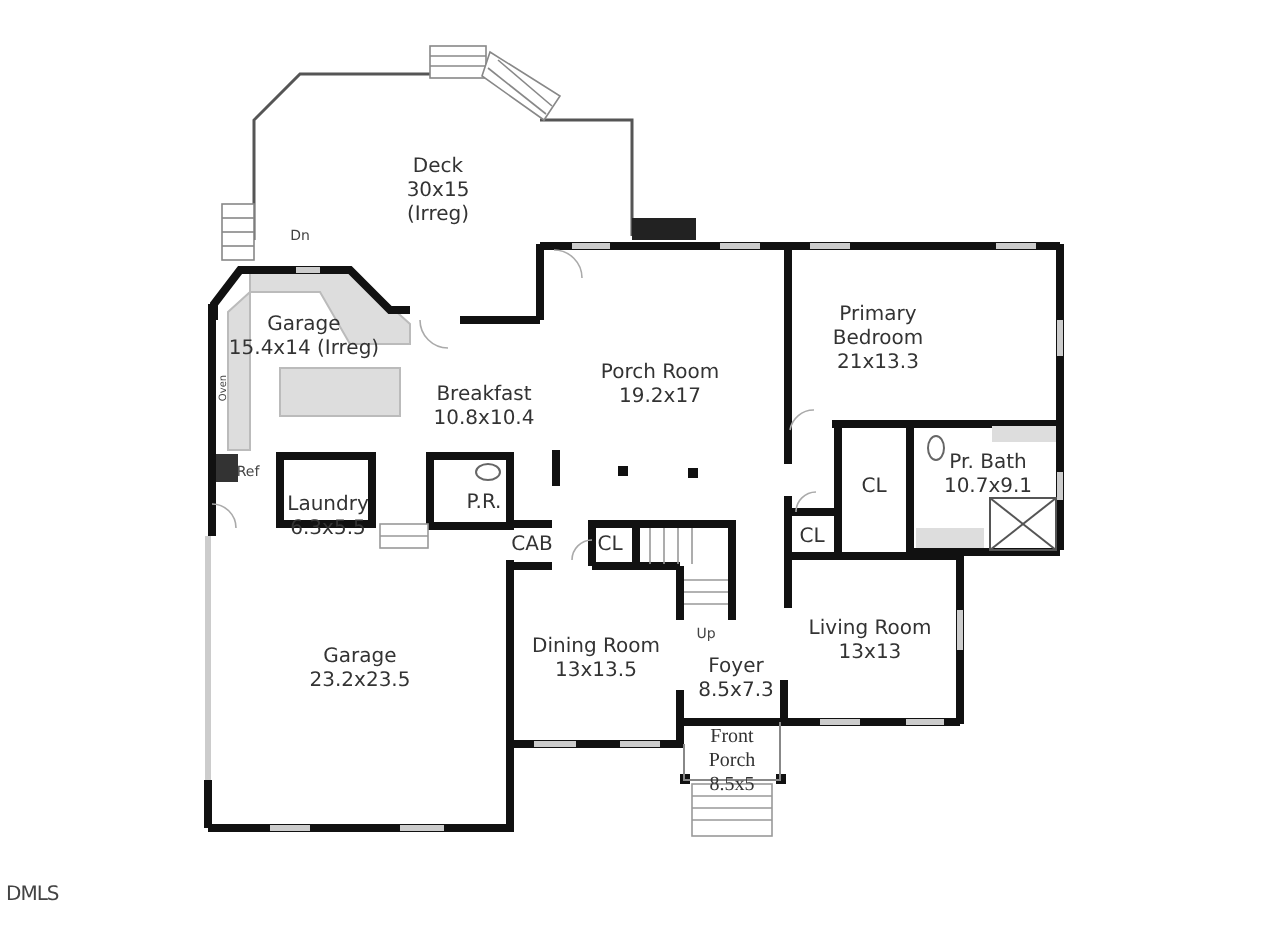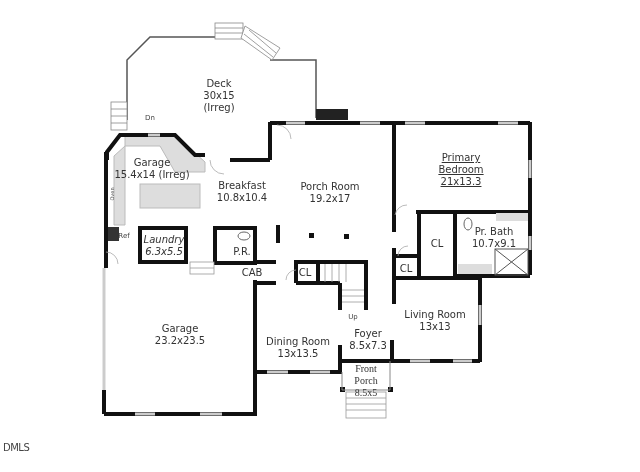--- a/index.html
+++ b/index.html
@@ -160,68 +160,68 @@
 
 <div class="lbl" style="left:219px;top:78px;">
   <span>Deck</span>
   <span>30x15</span>
   <span>(Irreg)</span>
 </div>
 <div class="lbl" style="left:152px;top:157px;">
   <span>Garage</span>
   <span>15.4x14 (Irreg)</span>
 </div>
-<div class="lbl" style="left:242px;top:180px;">
+<div class="lbl" style="left:242px;top:192px;">
   <span>Breakfast</span>
   <span>10.8x10.4</span>
 </div>
 <div class="lbl" style="left:330px;top:181px;">
   <span>Porch Room</span>
   <span>19.2x17</span>
 </div>
-<div class="lbl" style="left:461px;top:152px;text-decoration:underline;">
+<div class="lbl" style="left:439px;top:152px;">
   <span>Primary</span>
   <span>Bedroom</span>
   <span>21x13.3</span>
 </div>
 <div class="lbl" style="left:494px;top:226px;">
   <span>Pr. Bath</span>
   <span>10.7x9.1</span>
 </div>
-<div class="lbl" style="left:164px;top:234px;font-style:italic;">
+<div class="lbl" style="left:164px;top:247px;">
   <span>Laundry</span>
   <span>6.3x5.5</span>
 </div>
 <div class="lbl" style="left:242px;top:246px;">
   <span>P.R.</span>
 </div>
 <div class="lbl" style="left:180px;top:323px;">
   <span>Garage</span>
   <span>23.2x23.5</span>
 </div>
-<div class="lbl" style="left:298px;top:336px;">
+<div class="lbl" style="left:298px;top:318px;">
   <span>Dining Room</span>
   <span>13x13.5</span>
 </div>
 <div class="lbl" style="left:368px;top:328px;">
   <span>Foyer</span>
   <span>8.5x7.3</span>
 </div>
 <div class="lbl" style="left:435px;top:309px;">
   <span>Living Room</span>
   <span>13x13</span>
 </div>
 <div class="lbl" style="left:366px;top:363px;font-family:Liberation Serif, serif;">
   <span>Front</span>
   <span>Porch</span>
   <span>8.5x5</span>
 </div>
 
 <div class="lbl tiny" style="left:124px;top:230px;">Ref</div>
 <div class="lbl tiny" style="left:112px;top:188px;font-size:5px;transform:translateX(-50%) rotate(-90deg);">Oven</div>
-<div class="lbl small" style="left:252px;top:267px;">CAB</div>
+<div class="lbl small" style="left:266px;top:267px;">CAB</div>
 <div class="lbl small" style="left:305px;top:267px;">CL</div>
 <div class="lbl small" style="left:437px;top:238px;">CL</div>
 <div class="lbl small" style="left:406px;top:263px;">CL</div>
 <div class="lbl tiny" style="left:353px;top:311px;">Up</div>
 <div class="lbl tiny" style="left:132px;top:112px;padding-left:36px;">Dn</div>
 
 <div class="wm">DMLS</div>
 
 </body></html>

